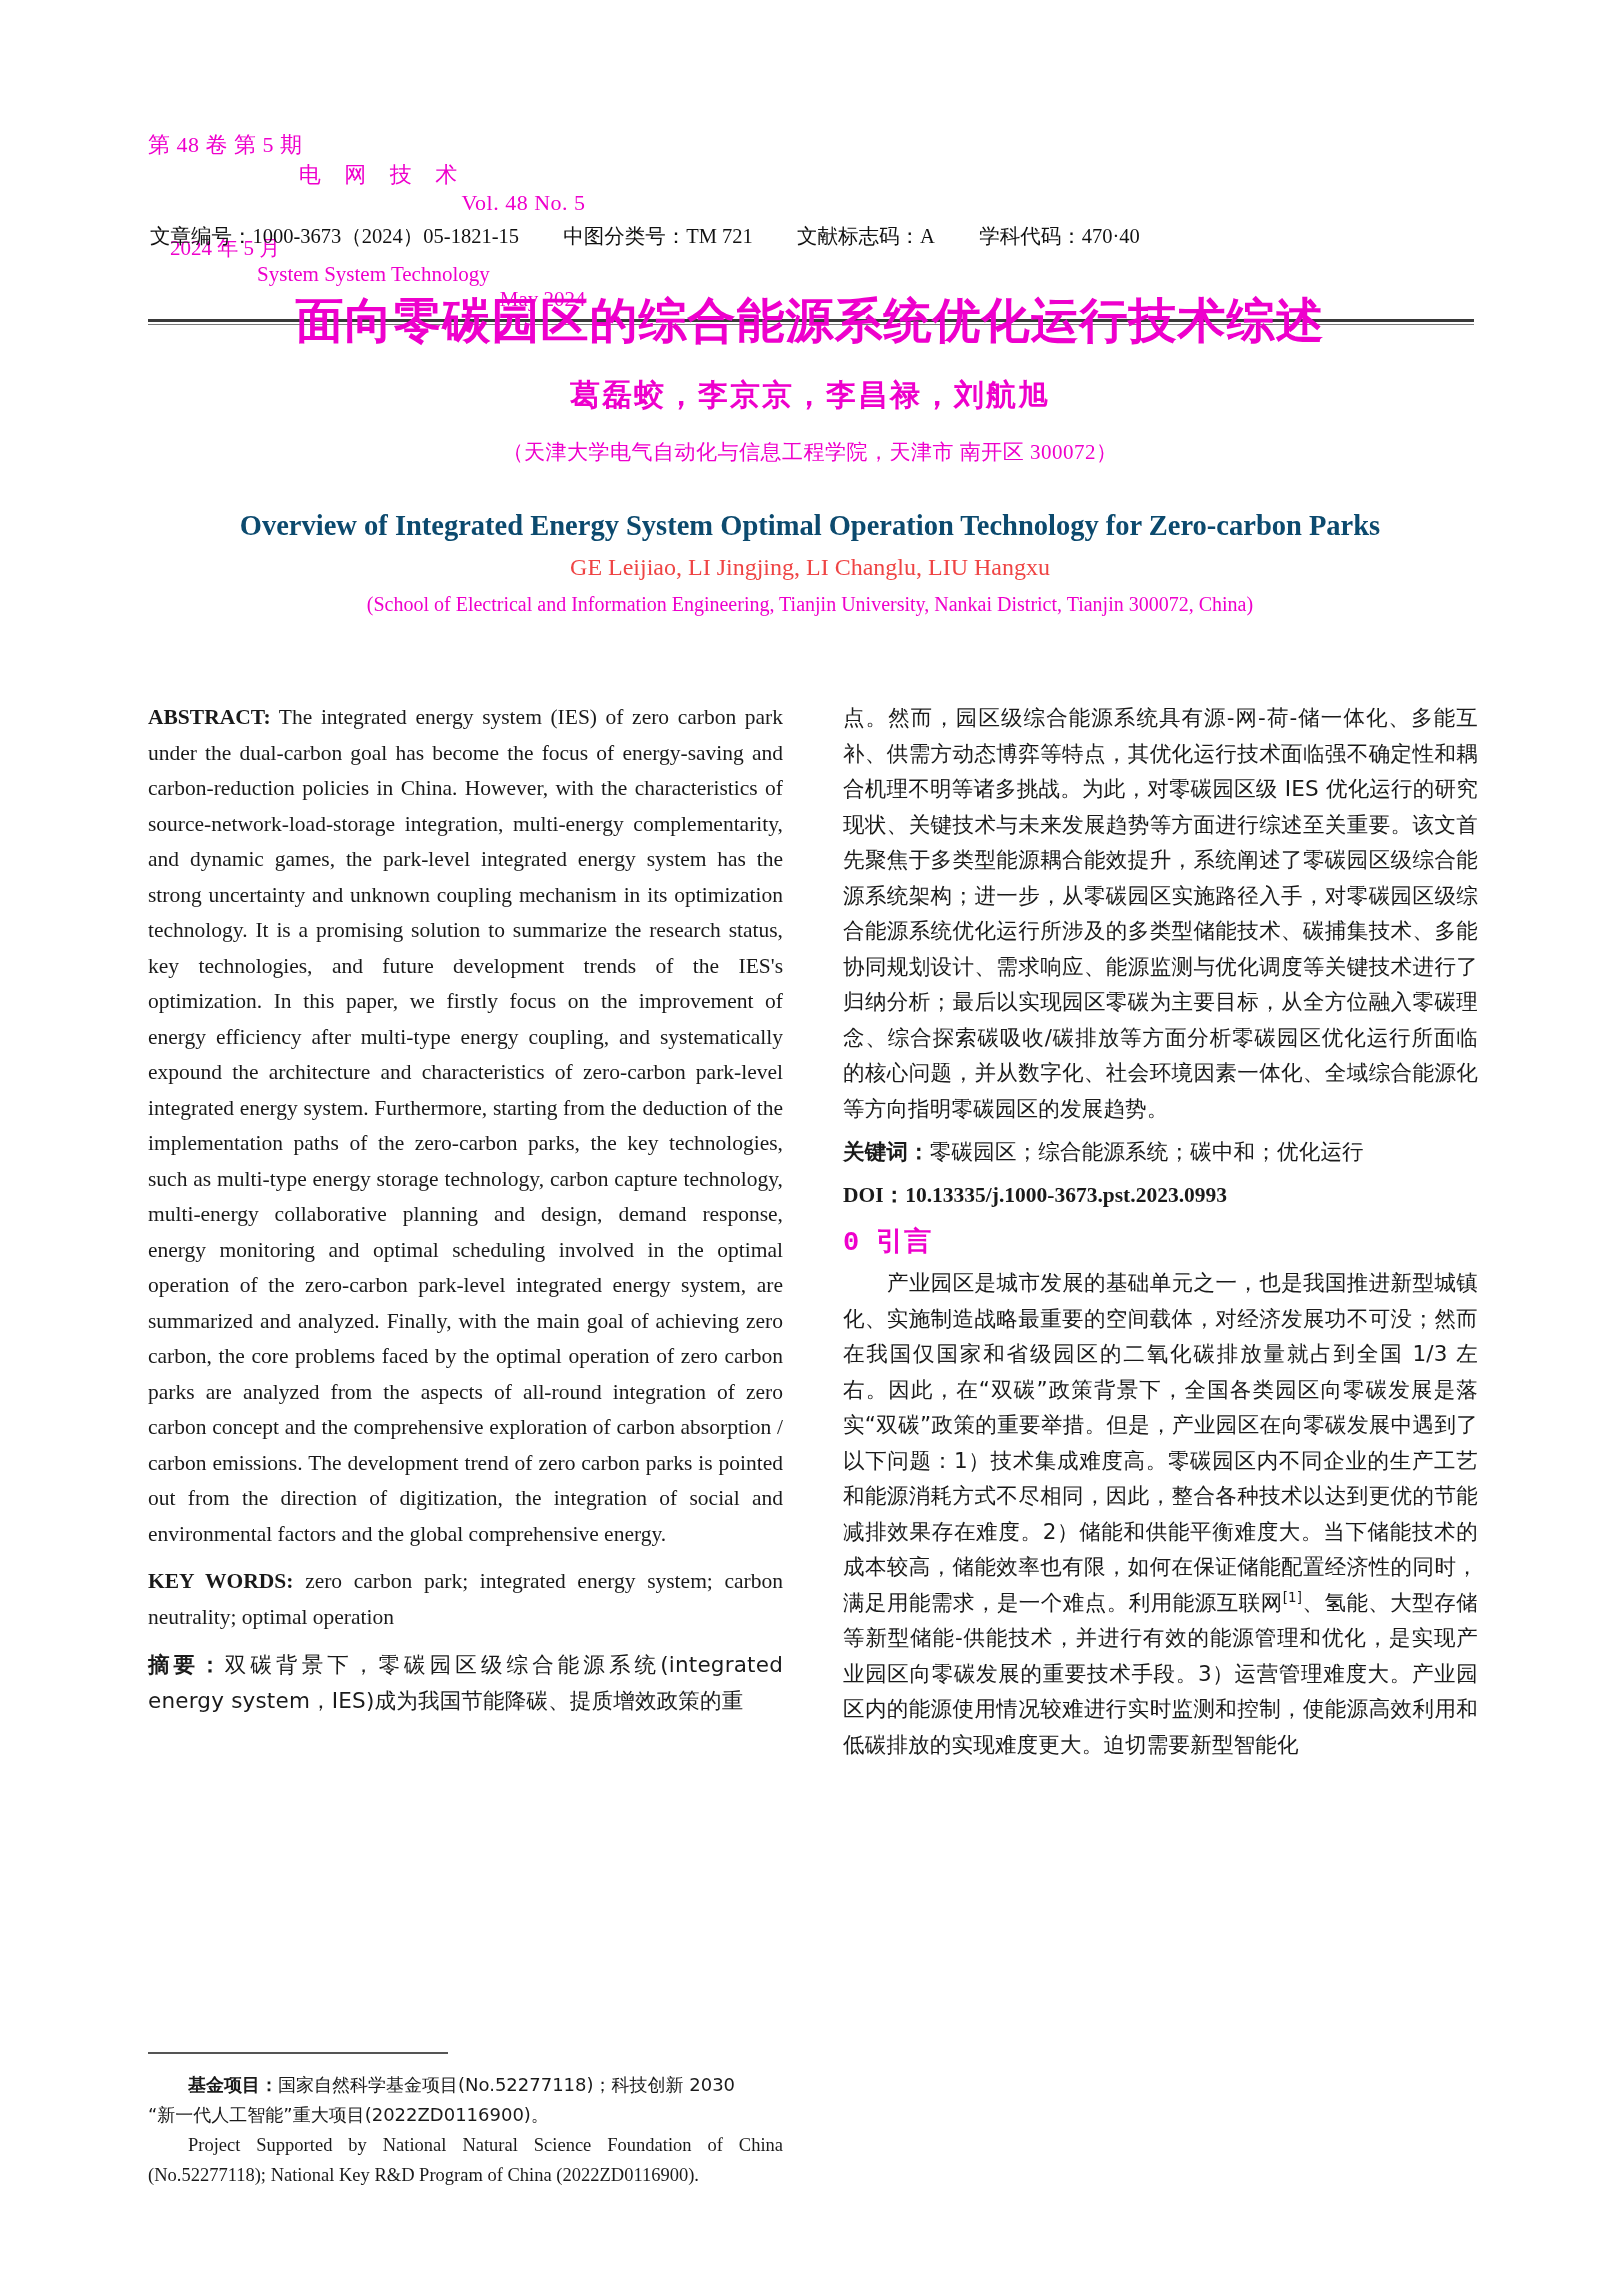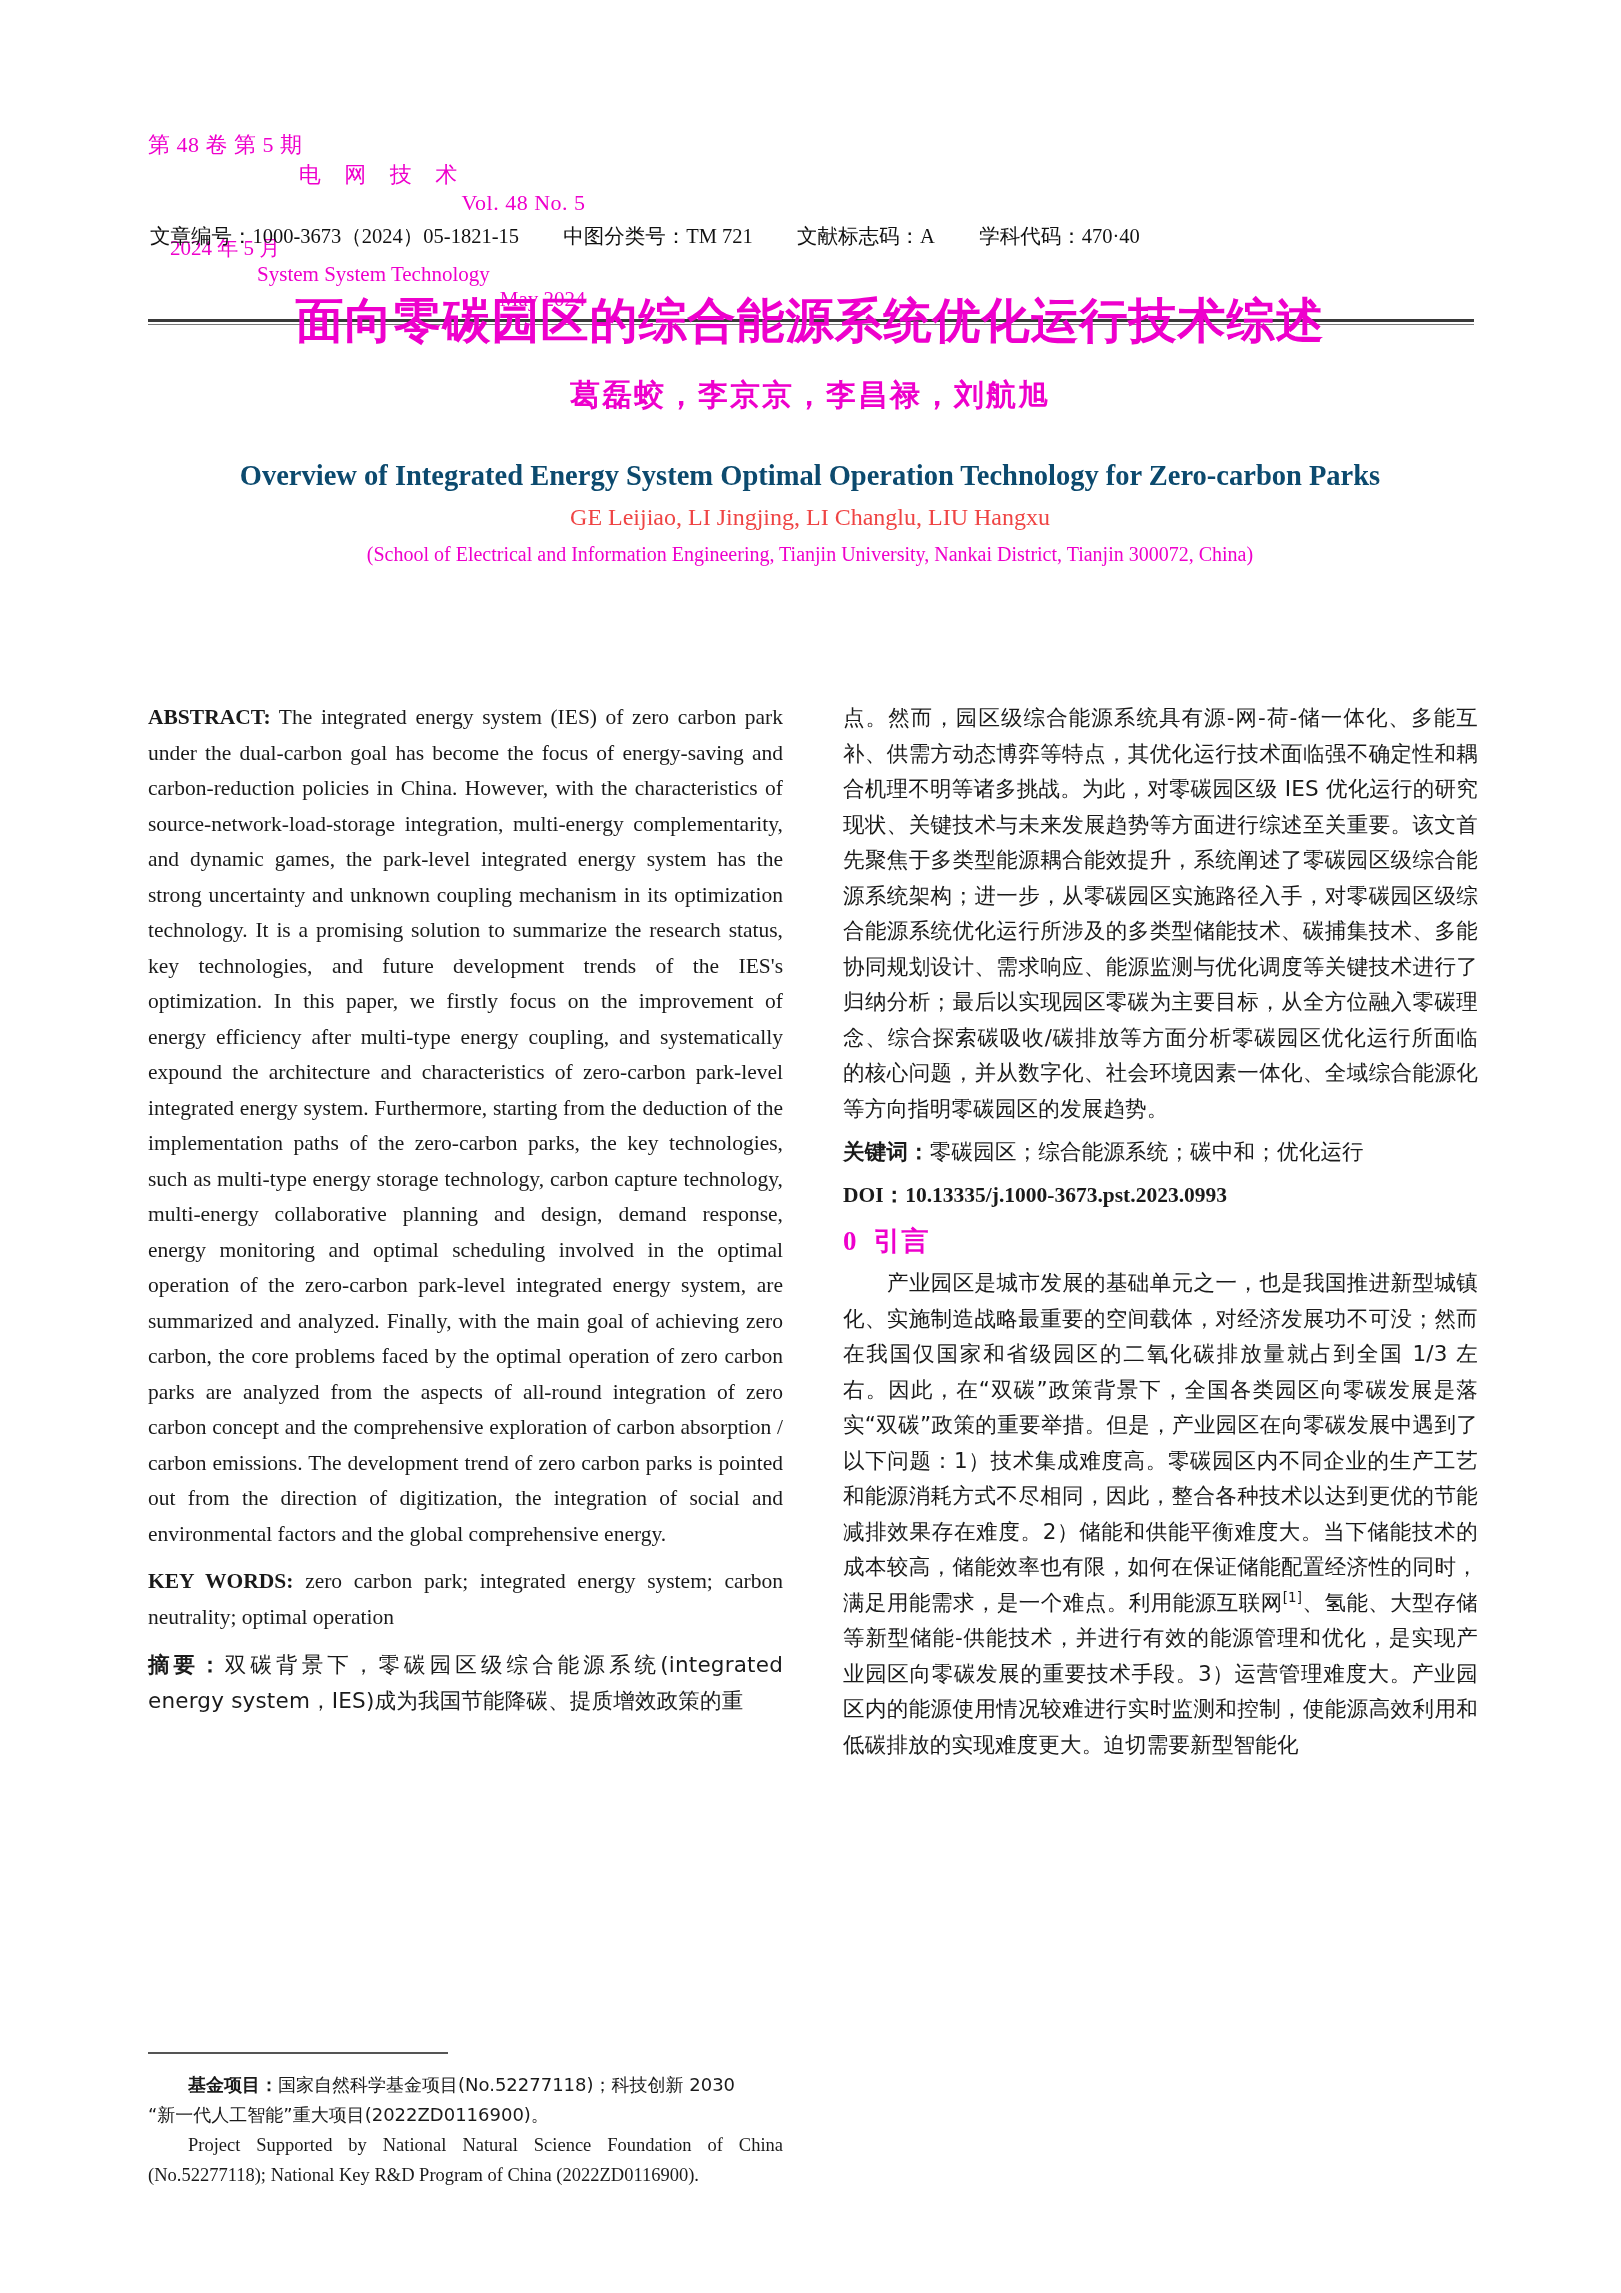--- a/index.html
+++ b/index.html
@@ -166,21 +166,21 @@
   .doi-line {
     font-family: "Liberation Serif", "DejaVu Serif", serif;
     font-weight: 700;
     font-size: 21.5px;
     line-height: 35.5px;
     margin: 6px 0 4px 0;
   }
 
   .sec-head {
     color: #ee00cc;
-    font-family: Liberation Serif, serif;
+    font-family: Liberation Mono, monospace;
     font-weight: 700;
     font-size: 27px;
     margin: 10px 0 6px 0;
     letter-spacing: 1px;
   }
   .sec-head .sec-num { margin-right: 16px; }
 
   
   .footnote {
     position: absolute;
@@ -241,20 +241,21 @@
     <span class="seg">中图分类号：</span><span class="seg">TM 721</span>
     <span class="meta-seg-gap"></span>
     <span class="seg">文献标志码：</span><span class="seg">A</span>
     <span class="meta-seg-gap"></span>
     <span class="seg">学科代码：</span><span class="seg">470·40</span>
   </div>
 
   <div class="title-block">
     <div class="cn-title">面向零碳园区的综合能源系统优化运行技术综述</div>
     <div class="cn-authors">葛磊蛟，李京京，李昌禄，刘航旭</div>
+    <div class="cn-affil">（天津大学电气自动化与信息工程学院，天津市 南开区 300072）</div>
     <div class="en-title">Overview of Integrated Energy System Optimal Operation Technology for Zero-carbon Parks</div>
     <div class="en-authors">GE Leijiao, LI Jingjing, LI Changlu, LIU Hangxu</div>
     <div class="en-affil">(School of Electrical and Information Engineering, Tianjin University, Nankai District, Tianjin 300072, China)</div>
   </div>
 
   <div class="columns">
 
     <div class="col">
 
       <p class="para-en"><span class="lbl-bold">ABSTRACT:</span><span> The integrated energy system (IES) of zero carbon park under the dual-carbon goal has become the focus of energy-saving and carbon-reduction policies in China. However, with the characteristics of source-network-load-storage integration, multi-energy complementarity, and dynamic games, the park-level integrated energy system has the strong uncertainty and unknown coupling mechanism in its optimization technology. It is a promising solution to summarize the research status, key technologies, and future development trends of the IES's optimization. In this paper, we firstly focus on the improvement of energy efficiency after multi-type energy coupling, and systematically expound the architecture and characteristics of zero-carbon park-level integrated energy system. Furthermore, starting from the deduction of the implementation paths of the zero-carbon parks, the key technologies, such as multi-type energy storage technology, carbon capture technology, multi-energy collaborative planning and design, demand response, energy monitoring and optimal scheduling involved in the optimal operation of the zero-carbon park-level integrated energy system, are summarized and analyzed. Finally, with the main goal of achieving zero carbon, the core problems faced by the optimal operation of zero carbon parks are analyzed from the aspects of all-round integration of zero carbon concept and the comprehensive exploration of carbon absorption / carbon emissions. The development trend of zero carbon parks is pointed out from the direction of digitization, the integration of social and environmental factors and the global comprehensive energy.</span></p>

